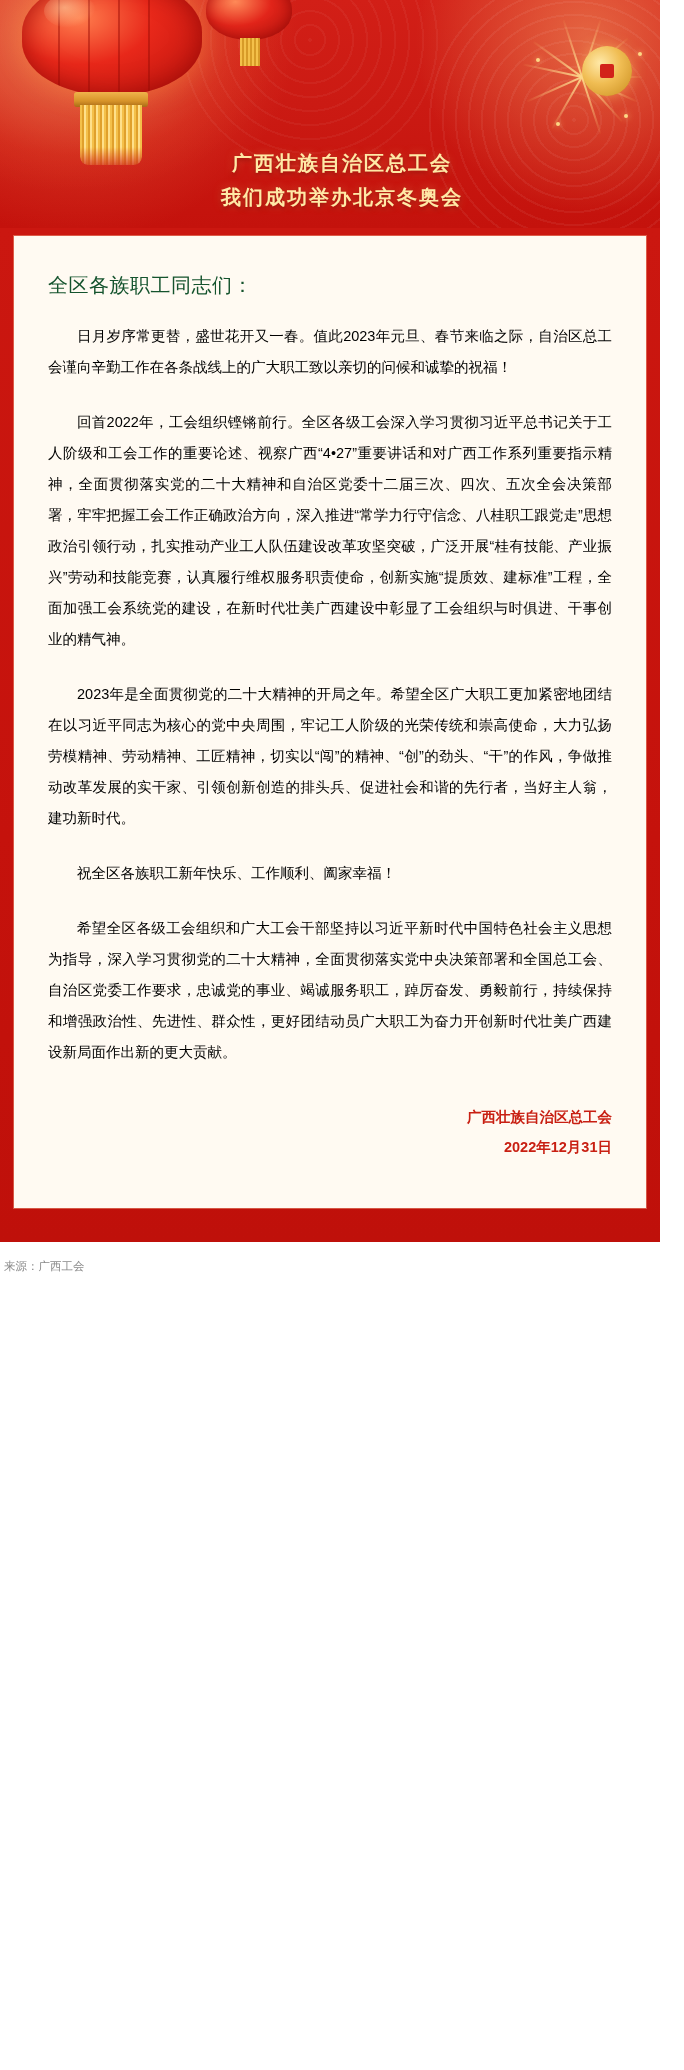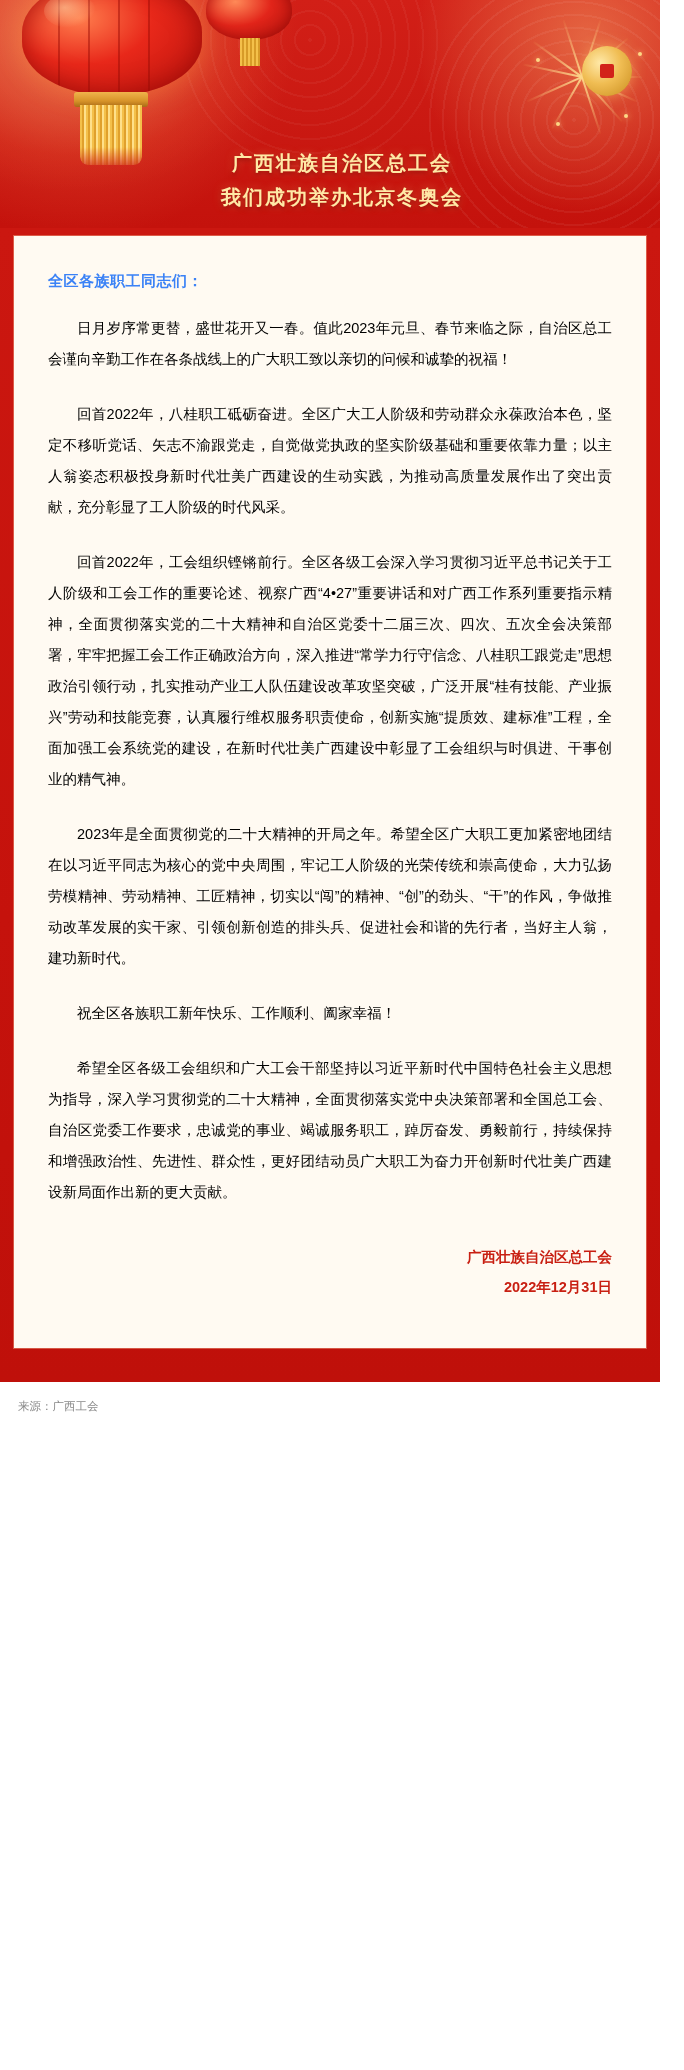--- a/index.html
+++ b/index.html
@@ -223,23 +223,23 @@
     position: relative;
     background: linear-gradient(180deg, #cb1710 0%, #c5120c 60%, #bf100a 100%);
     padding: 8px 14px 34px 14px;
   }
   .letter-card {
     background: #fffaf2;
     padding: 36px 34px 46px 34px;
     box-shadow: 0 0 0 1px rgba(255,220,180,0.35);
   }
   .salutation {
-    color: #3b82f6;
-    font-size: 15px;
-    font-weight: bold;
+    color: #14532d;
+    font-size: 20px;
+    font-weight: normal;
     letter-spacing: 0.5px;
     margin: 0 0 22px 0;
   }
   .para {
     color: #000000;
     font-size: 14.5px;
     line-height: 31px;
     text-align: justify;
     text-justify: inter-ideograph;
     text-indent: 2em;
@@ -254,21 +254,21 @@
     line-height: 30px;
   }
   .sign div { display: block; }
 
   
   .footer {
     height: 48px;
     background: #ffffff;
     display: flex;
     align-items: center;
-    padding-left: 18px;
+    padding-left: 4px;
   }
   .source {
     color: #8a8a8a;
     font-size: 11.5px;
   }
 </style>
 </head>
 <body>
 
 <div class="page">
@@ -321,21 +321,20 @@
       <span class="l2">我们成功举办北京冬奥会</span>
     </div>
   </div>
 
   <div class="letter-frame">
     <div class="letter-card">
 
       <p class="salutation">全区各族职工同志们：</p>
 
       <p class="para">日月岁序常更替，盛世花开又一春。值此2023年元旦、春节来临之际，自治区总工会谨向辛勤工作在各条战线上的广大职工致以亲切的问候和诚挚的祝福！</p>
-      <p class="para">回首2022年，八桂职工砥砺奋进。全区广大工人阶级和劳动群众永葆政治本色，坚定不移听党话、矢志不渝跟党走，自觉做党执政的坚实阶级基础和重要依靠力量；以主人翁姿态积极投身新时代壮美广西建设的生动实践，为推动高质量发展作出了突出贡献，充分彰显了工人阶级的时代风采。</p>
       <p class="para">回首2022年，工会组织铿锵前行。全区各级工会深入学习贯彻习近平总书记关于工人阶级和工会工作的重要论述、视察广西“4•27”重要讲话和对广西工作系列重要指示精神，全面贯彻落实党的二十大精神和自治区党委十二届三次、四次、五次全会决策部署，牢牢把握工会工作正确政治方向，深入推进“常学力行守信念、八桂职工跟党走”思想政治引领行动，扎实推动产业工人队伍建设改革攻坚突破，广泛开展“桂有技能、产业振兴”劳动和技能竞赛，认真履行维权服务职责使命，创新实施“提质效、建标准”工程，全面加强工会系统党的建设，在新时代壮美广西建设中彰显了工会组织与时俱进、干事创业的精气神。</p>
       <p class="para">2023年是全面贯彻党的二十大精神的开局之年。希望全区广大职工更加紧密地团结在以习近平同志为核心的党中央周围，牢记工人阶级的光荣传统和崇高使命，大力弘扬劳模精神、劳动精神、工匠精神，切实以“闯”的精神、“创”的劲头、“干”的作风，争做推动改革发展的实干家、引领创新创造的排头兵、促进社会和谐的先行者，当好主人翁，建功新时代。</p>
       <p class="para">祝全区各族职工新年快乐、工作顺利、阖家幸福！</p>
       <p class="para">希望全区各级工会组织和广大工会干部坚持以习近平新时代中国特色社会主义思想为指导，深入学习贯彻党的二十大精神，全面贯彻落实党中央决策部署和全国总工会、自治区党委工作要求，忠诚党的事业、竭诚服务职工，踔厉奋发、勇毅前行，持续保持和增强政治性、先进性、群众性，更好团结动员广大职工为奋力开创新时代壮美广西建设新局面作出新的更大贡献。</p>
 
       <div class="sign">
         <div>广西壮族自治区总工会</div>
         <div>2022年12月31日</div>
       </div>
 

